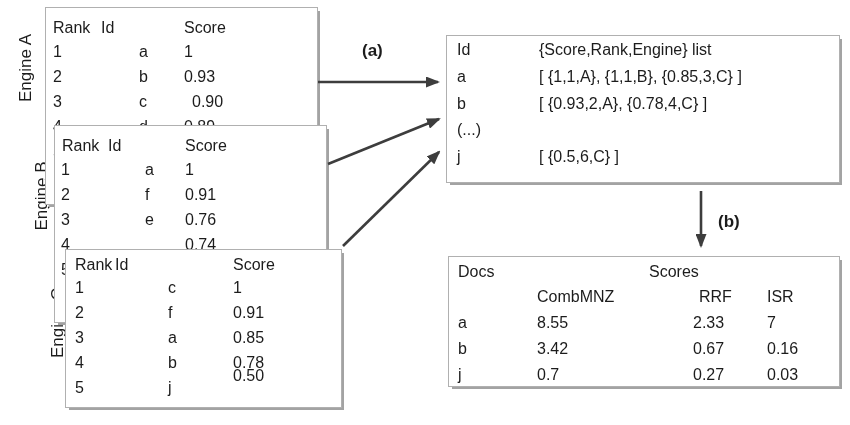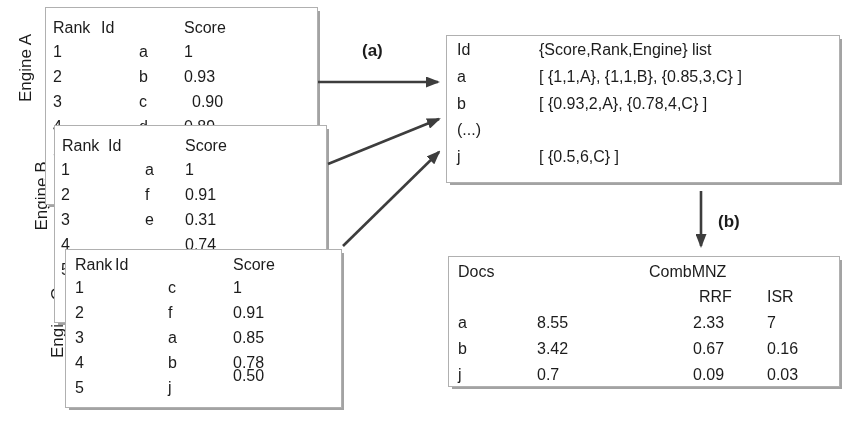--- a/index.html
+++ b/index.html
@@ -66,21 +66,21 @@
     <span class="cell" style="left:6px;top:34px">1</span>
     <span class="cell" style="left:90px;top:34px">a</span>
     <span class="cell" style="left:130px;top:34px">1</span>
 
     <span class="cell" style="left:6px;top:59px">2</span>
     <span class="cell" style="left:90px;top:59px">f</span>
     <span class="cell" style="left:130px;top:59px">0.91</span>
 
     <span class="cell" style="left:6px;top:84px">3</span>
     <span class="cell" style="left:90px;top:84px">e</span>
-    <span class="cell" style="left:130px;top:84px">0.31</span>
+    <span class="cell" style="left:130px;top:84px">0.76</span>
 
     <span class="cell" style="left:6px;top:109px">4</span>
     <span class="cell" style="left:90px;top:109px"></span>
     <span class="cell" style="left:130px;top:109px">0.74</span>
 
     <span class="cell" style="left:6px;top:134px">5</span>
     <span class="cell" style="left:90px;top:134px"></span>
     <span class="cell" style="left:130px;top:134px"></span>
   </div>
 
@@ -121,38 +121,39 @@
     <span class="cell" style="left:92px;top:58px">[ {0.93,2,A}, {0.78,4,C} ]</span>
 
     <span class="cell" style="left:10px;top:84px">(...)</span>
 
     <span class="cell" style="left:10px;top:111px">j</span>
     <span class="cell" style="left:92px;top:111px">[ {0.5,6,C} ]</span>
   </div>
 
   <div class="box zA" style="left:448px;top:256px;width:392px;height:131px">
     <span class="cell" style="left:9px;top:5px">Docs</span>
-    <span class="cell" style="left:200px;top:5px">CombMNZ</span>
+    <span class="cell" style="left:200px;top:5px">Scores</span>
 
+    <span class="cell" style="left:88px;top:30px">CombMNZ</span>
     <span class="cell" style="left:250px;top:30px">RRF</span>
     <span class="cell" style="left:318px;top:30px">ISR</span>
 
     <span class="cell" style="left:9px;top:56px">a</span>
     <span class="cell" style="left:88px;top:56px">8.55</span>
     <span class="cell" style="left:244px;top:56px">2.33</span>
     <span class="cell" style="left:318px;top:56px">7</span>
 
     <span class="cell" style="left:9px;top:82px">b</span>
     <span class="cell" style="left:88px;top:82px">3.42</span>
     <span class="cell" style="left:244px;top:82px">0.67</span>
     <span class="cell" style="left:318px;top:82px">0.16</span>
 
     <span class="cell" style="left:9px;top:108px">j</span>
     <span class="cell" style="left:88px;top:108px">0.7</span>
-    <span class="cell" style="left:244px;top:108px">0.09</span>
+    <span class="cell" style="left:244px;top:108px">0.27</span>
     <span class="cell" style="left:318px;top:108px">0.03</span>
   </div>
 
   <div class="steplabel" style="left:362px;top:41px">(a)</div>
   <div class="steplabel" style="left:718px;top:212px">(b)</div>
 
   <svg class="arrows" width="850" height="425" viewBox="0 0 850 425">
     <defs>
       <marker id="ah" markerUnits="userSpaceOnUse" markerWidth="14" markerHeight="11" refX="12" refY="5.5" orient="auto">
         <path d="M0,0 L14,5.5 L0,11 z" fill="#3d3d3d"></path>

